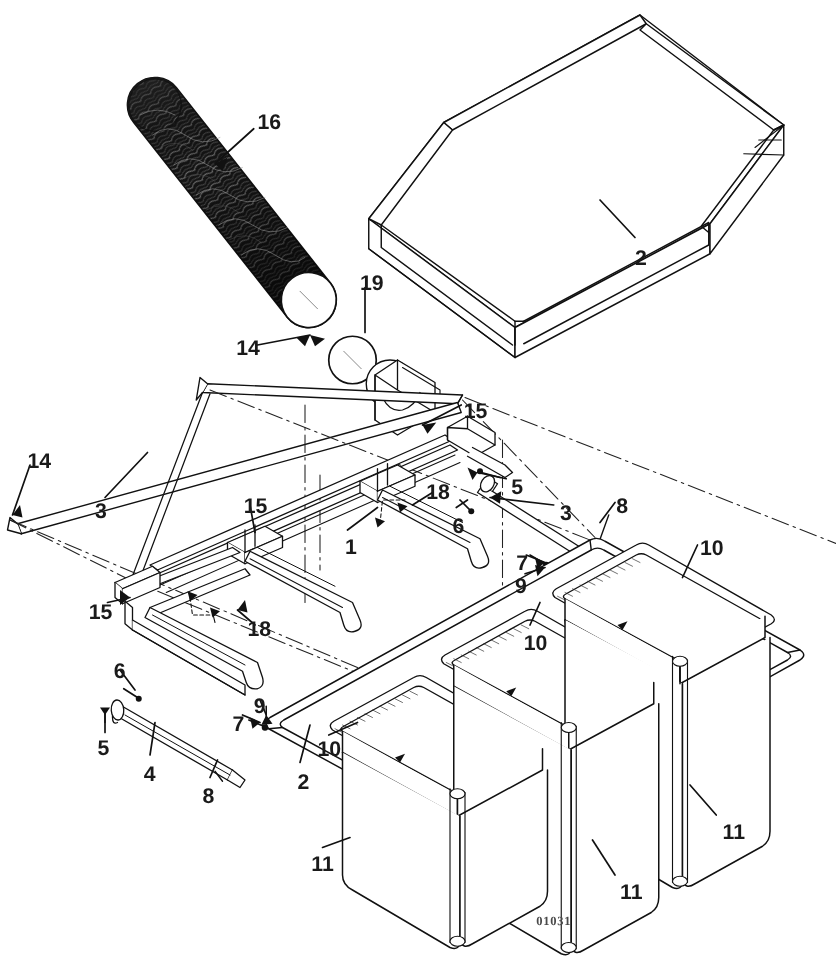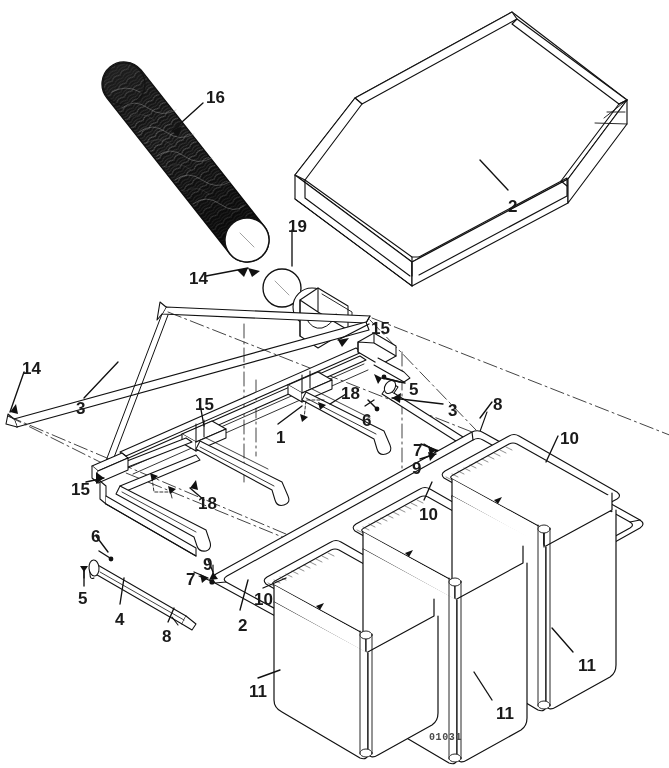--- a/index.html
+++ b/index.html
@@ -17,21 +17,21 @@
     font-family:"Liberation Sans","DejaVu Sans",sans-serif;
     font-weight:bold;
     font-size:17px;
     color:#1a1a1a;
     line-height:1;
     white-space:nowrap;
     user-select:none;
   }
   .dwgnum{
     position:absolute;
-    font-family:Liberation Mono, monospace;
+    font-family:Liberation Serif, serif;
     font-size:10px;
     letter-spacing:0.6px;
     color:#4a4a4a;
     font-weight:bold;
     white-space:nowrap;
   }
 </style>
 </head>
 <body>
 

